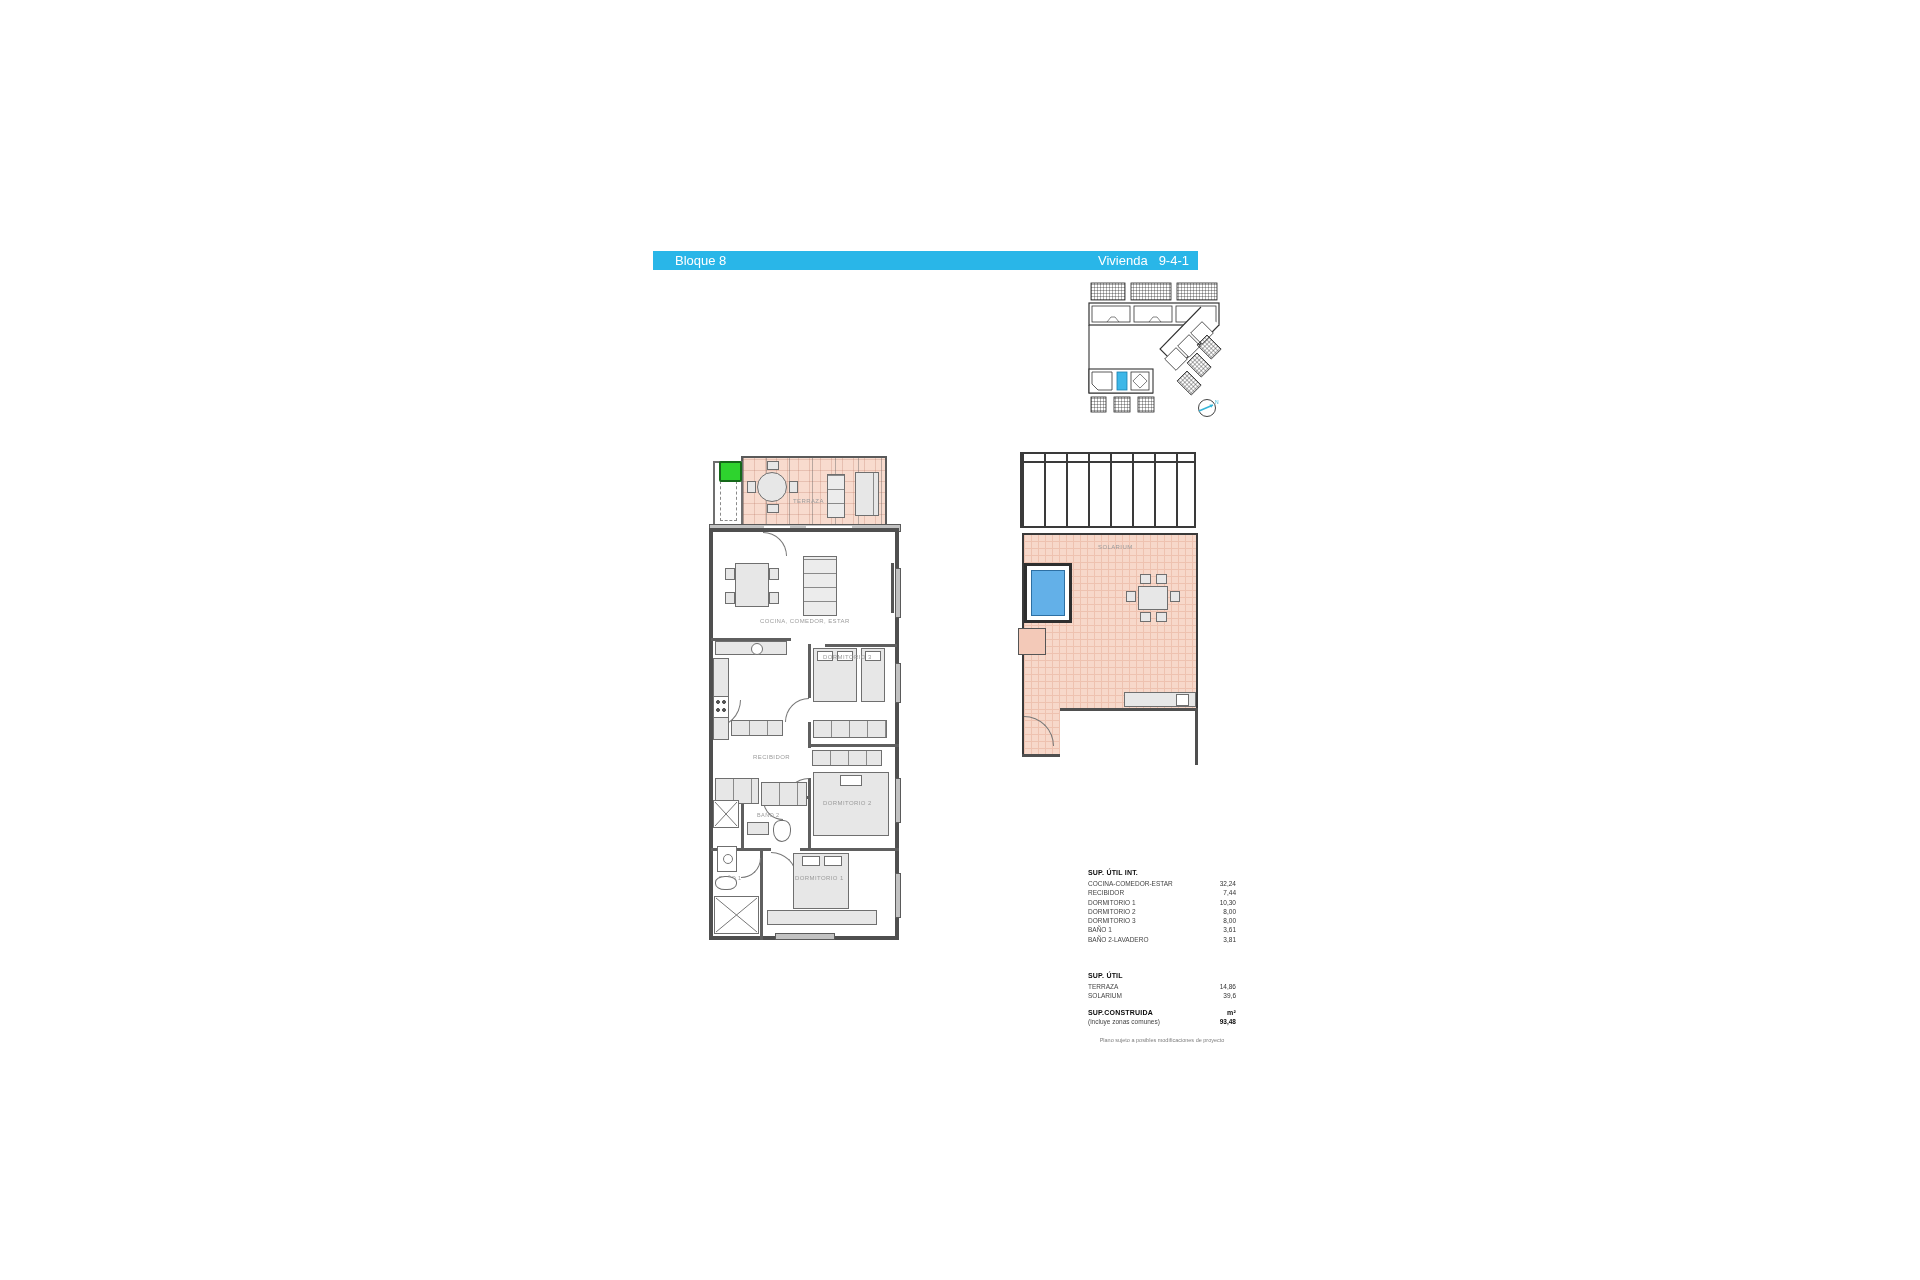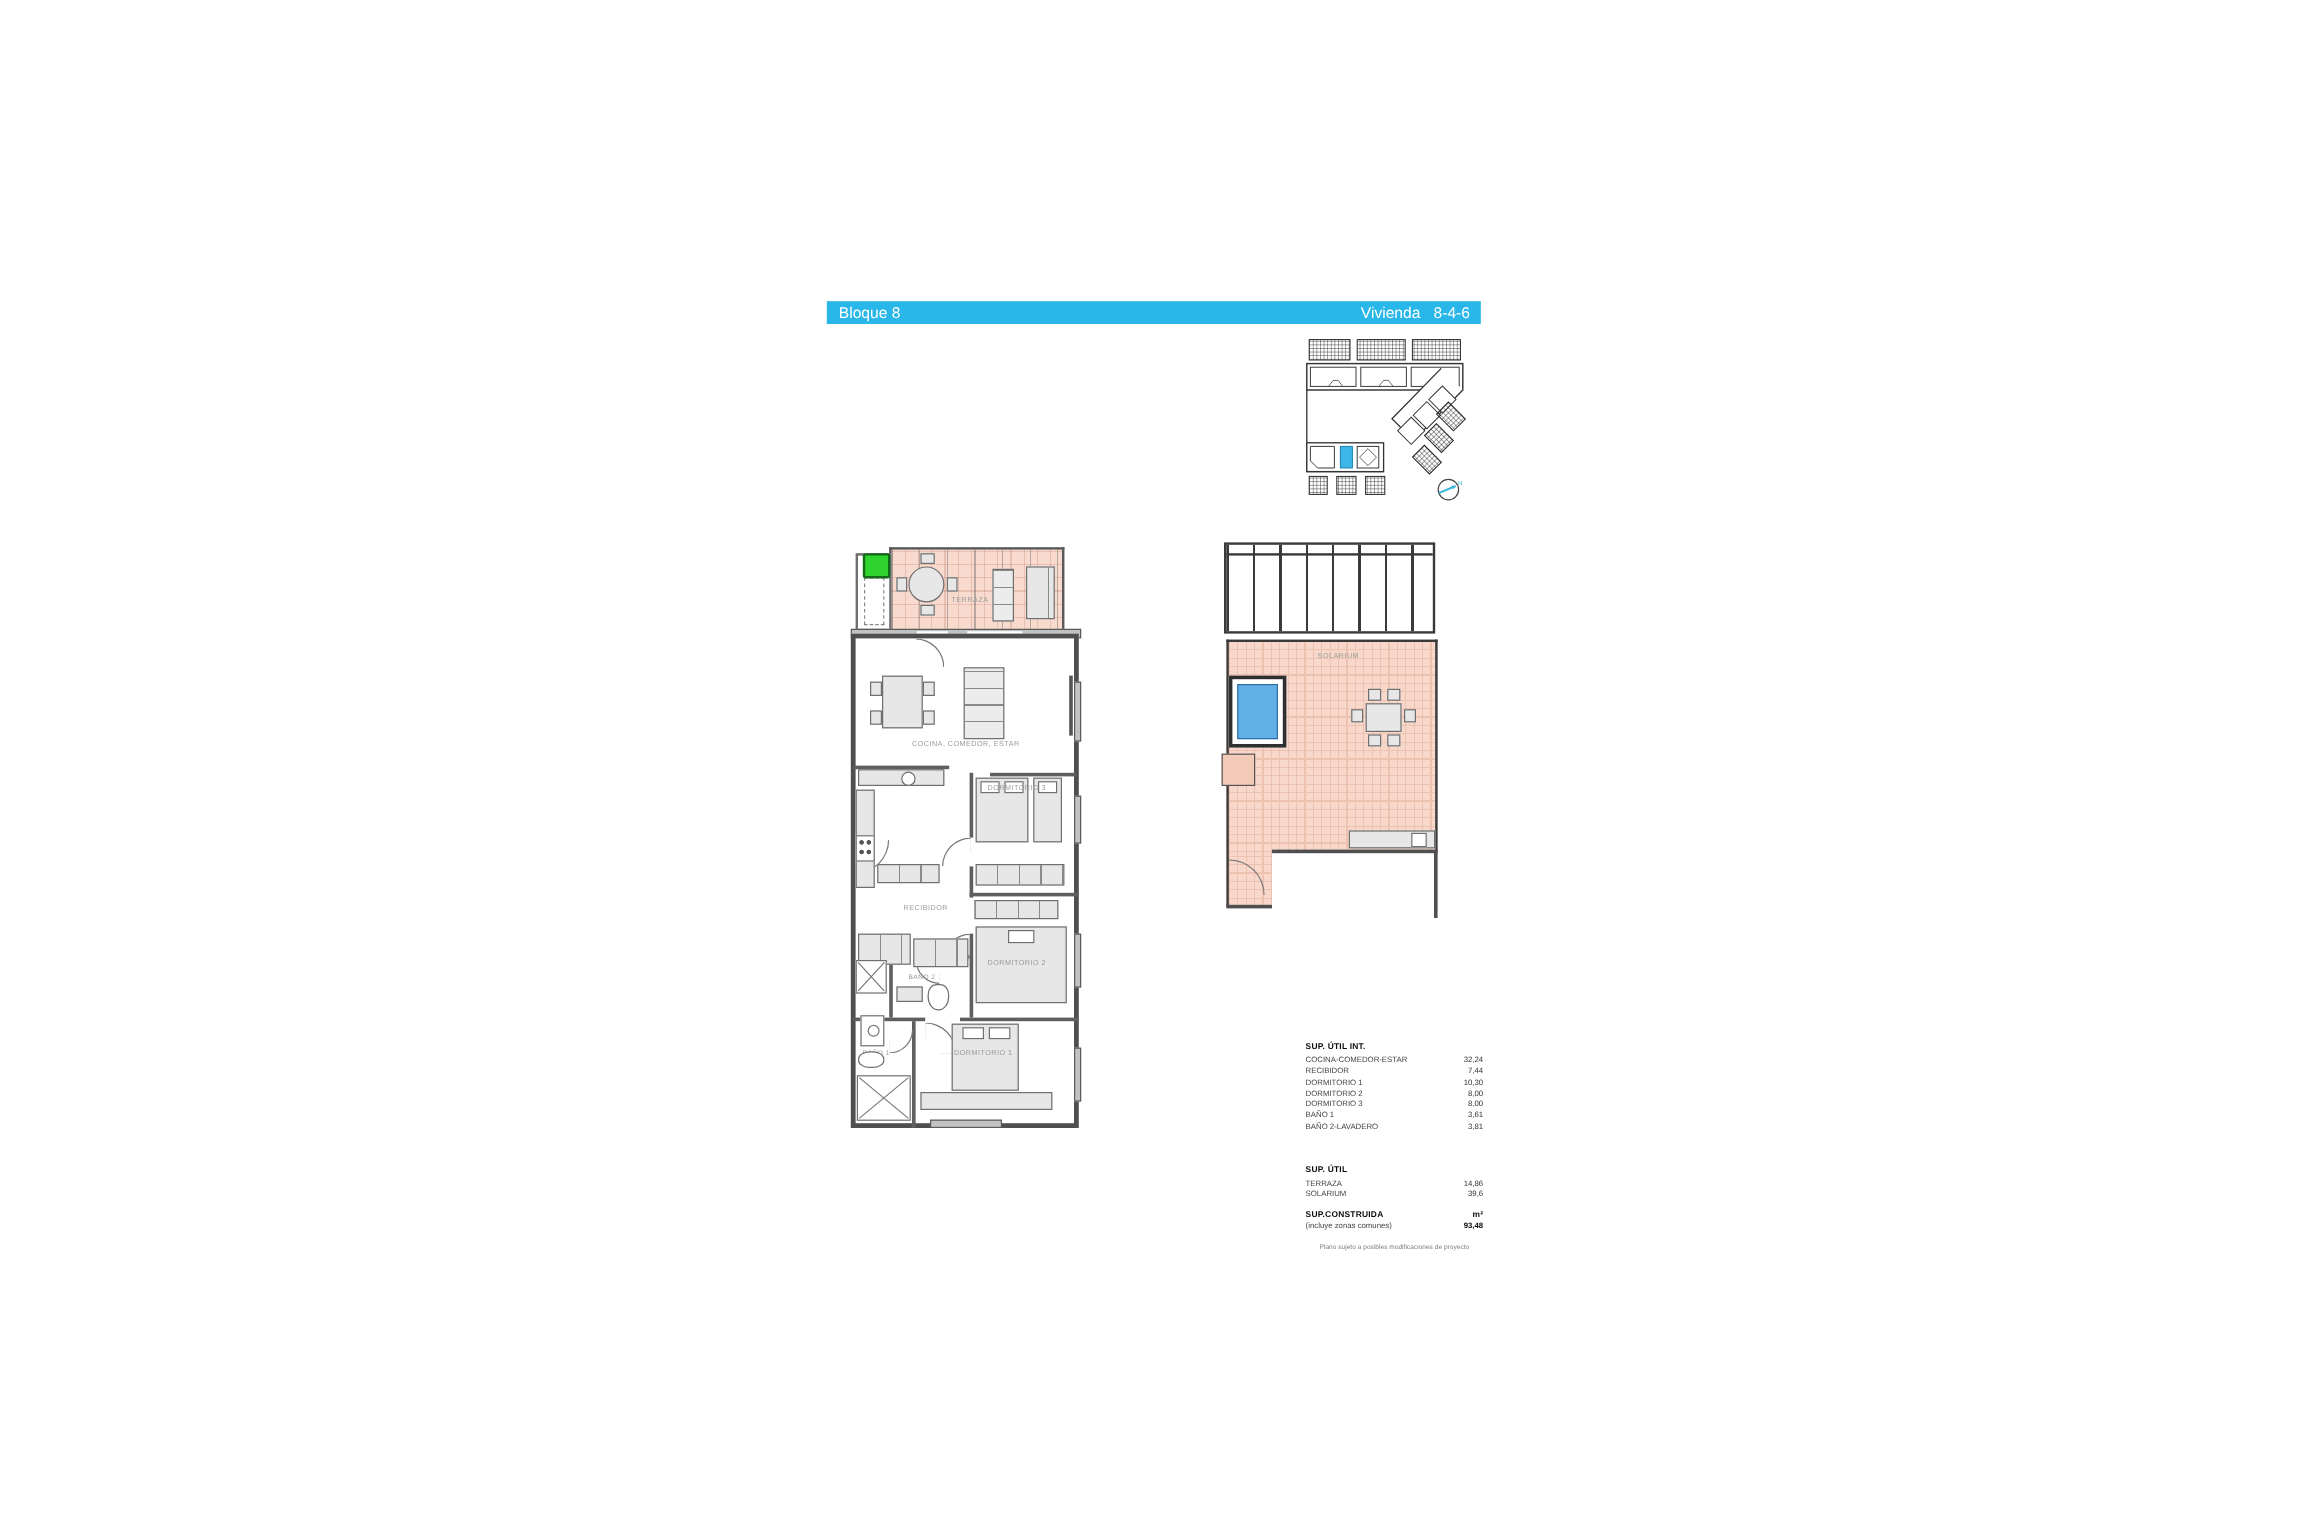--- a/index.html
+++ b/index.html
@@ -1,23 +1,23 @@
 <!DOCTYPE html>
 <html><head>
 <meta charset="utf-8">
 <style>
   html,body{margin:0;padding:0;background:#fff;}
   .canvas{position:relative;width:1920px;height:1280px;background:#ffffff;overflow:hidden;
           font-family:"Liberation Sans",sans-serif;}
   .a{position:absolute;box-sizing:border-box;}
 
   
-  .titlebar{left:689px;top:251px;width:545px;height:19px;background:#29b6e8;
+  .titlebar{left:653px;top:251px;width:545px;height:19px;background:#29b6e8;
             display:flex;align-items:center;justify-content:space-between;
-            padding:0 9px 0 10px;color:#fff;font-size:13px;}
+            padding:0 9px 0 22px;color:#fff;font-size:13px;}
   .titlebar .unit{display:flex;gap:11px;justify-content:flex-end;}
 
   
   .wall{background:#4f4f4f;}
   .lwall{background:#c2c2c2;border:1px solid #5a5a5a;}
   .iwall{background:#5f5f5f;}
   .furn{background:#e7e7e7;border:1px solid #6f6f6f;}
   .furnw{background:#fff;border:1px solid #6f6f6f;}
   .label{font-size:6px;color:#9b9b9b;letter-spacing:.4px;white-space:nowrap;}
   .arc{border:1px solid #777;background:transparent;}
@@ -59,21 +59,21 @@
 </style>
 </head>
 <body>
 
 <div class="canvas">
 
   <div class="a titlebar">
     <span>Bloque 8</span>
     <span class="unit">
       <span>Vivienda</span>
-      <span>8-4-6</span>
+      <span>9-4-1</span>
     </span>
   </div>
 
   <div class="a" style="left:1085px;top:281px;width:150px;height:140px">
     <svg width="150" height="140" viewBox="0 0 150 140">
       <defs>
         <pattern id="hatch" width="3" height="3" patternUnits="userSpaceOnUse">
           <path d="M0 0H3M0 0V3" stroke="#222" stroke-width="0.7"></path>
         </pattern>
       </defs>

